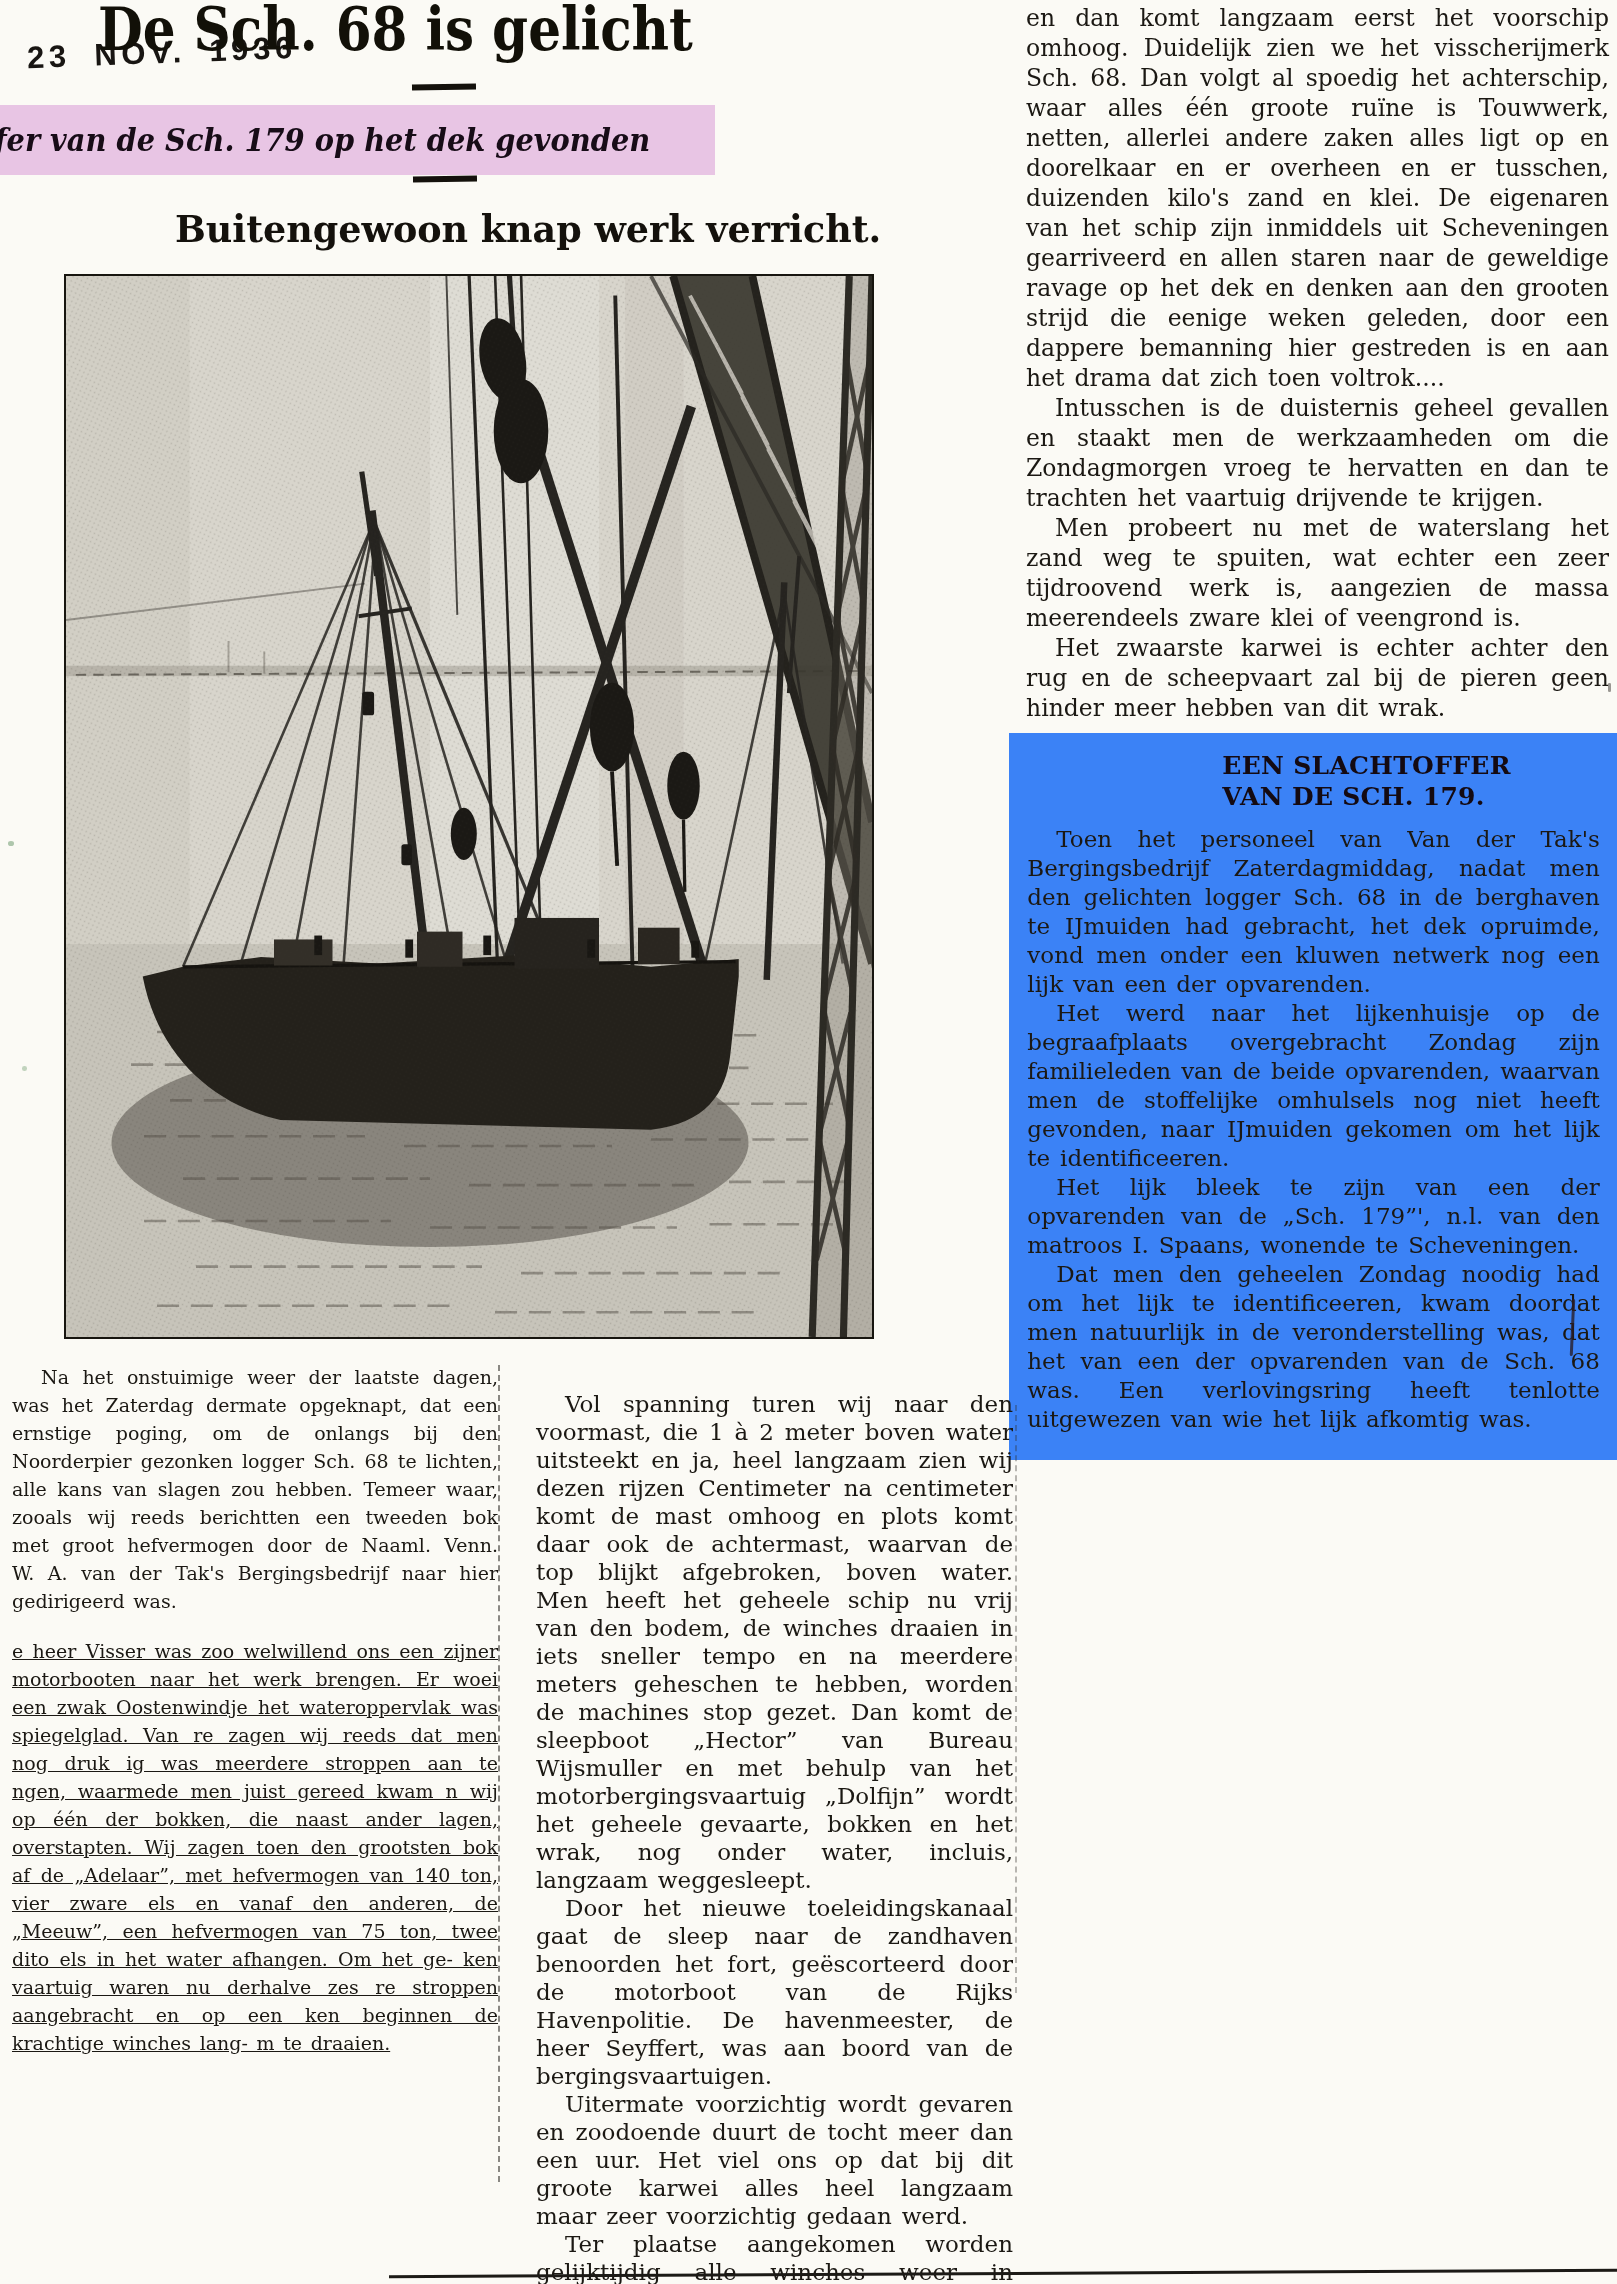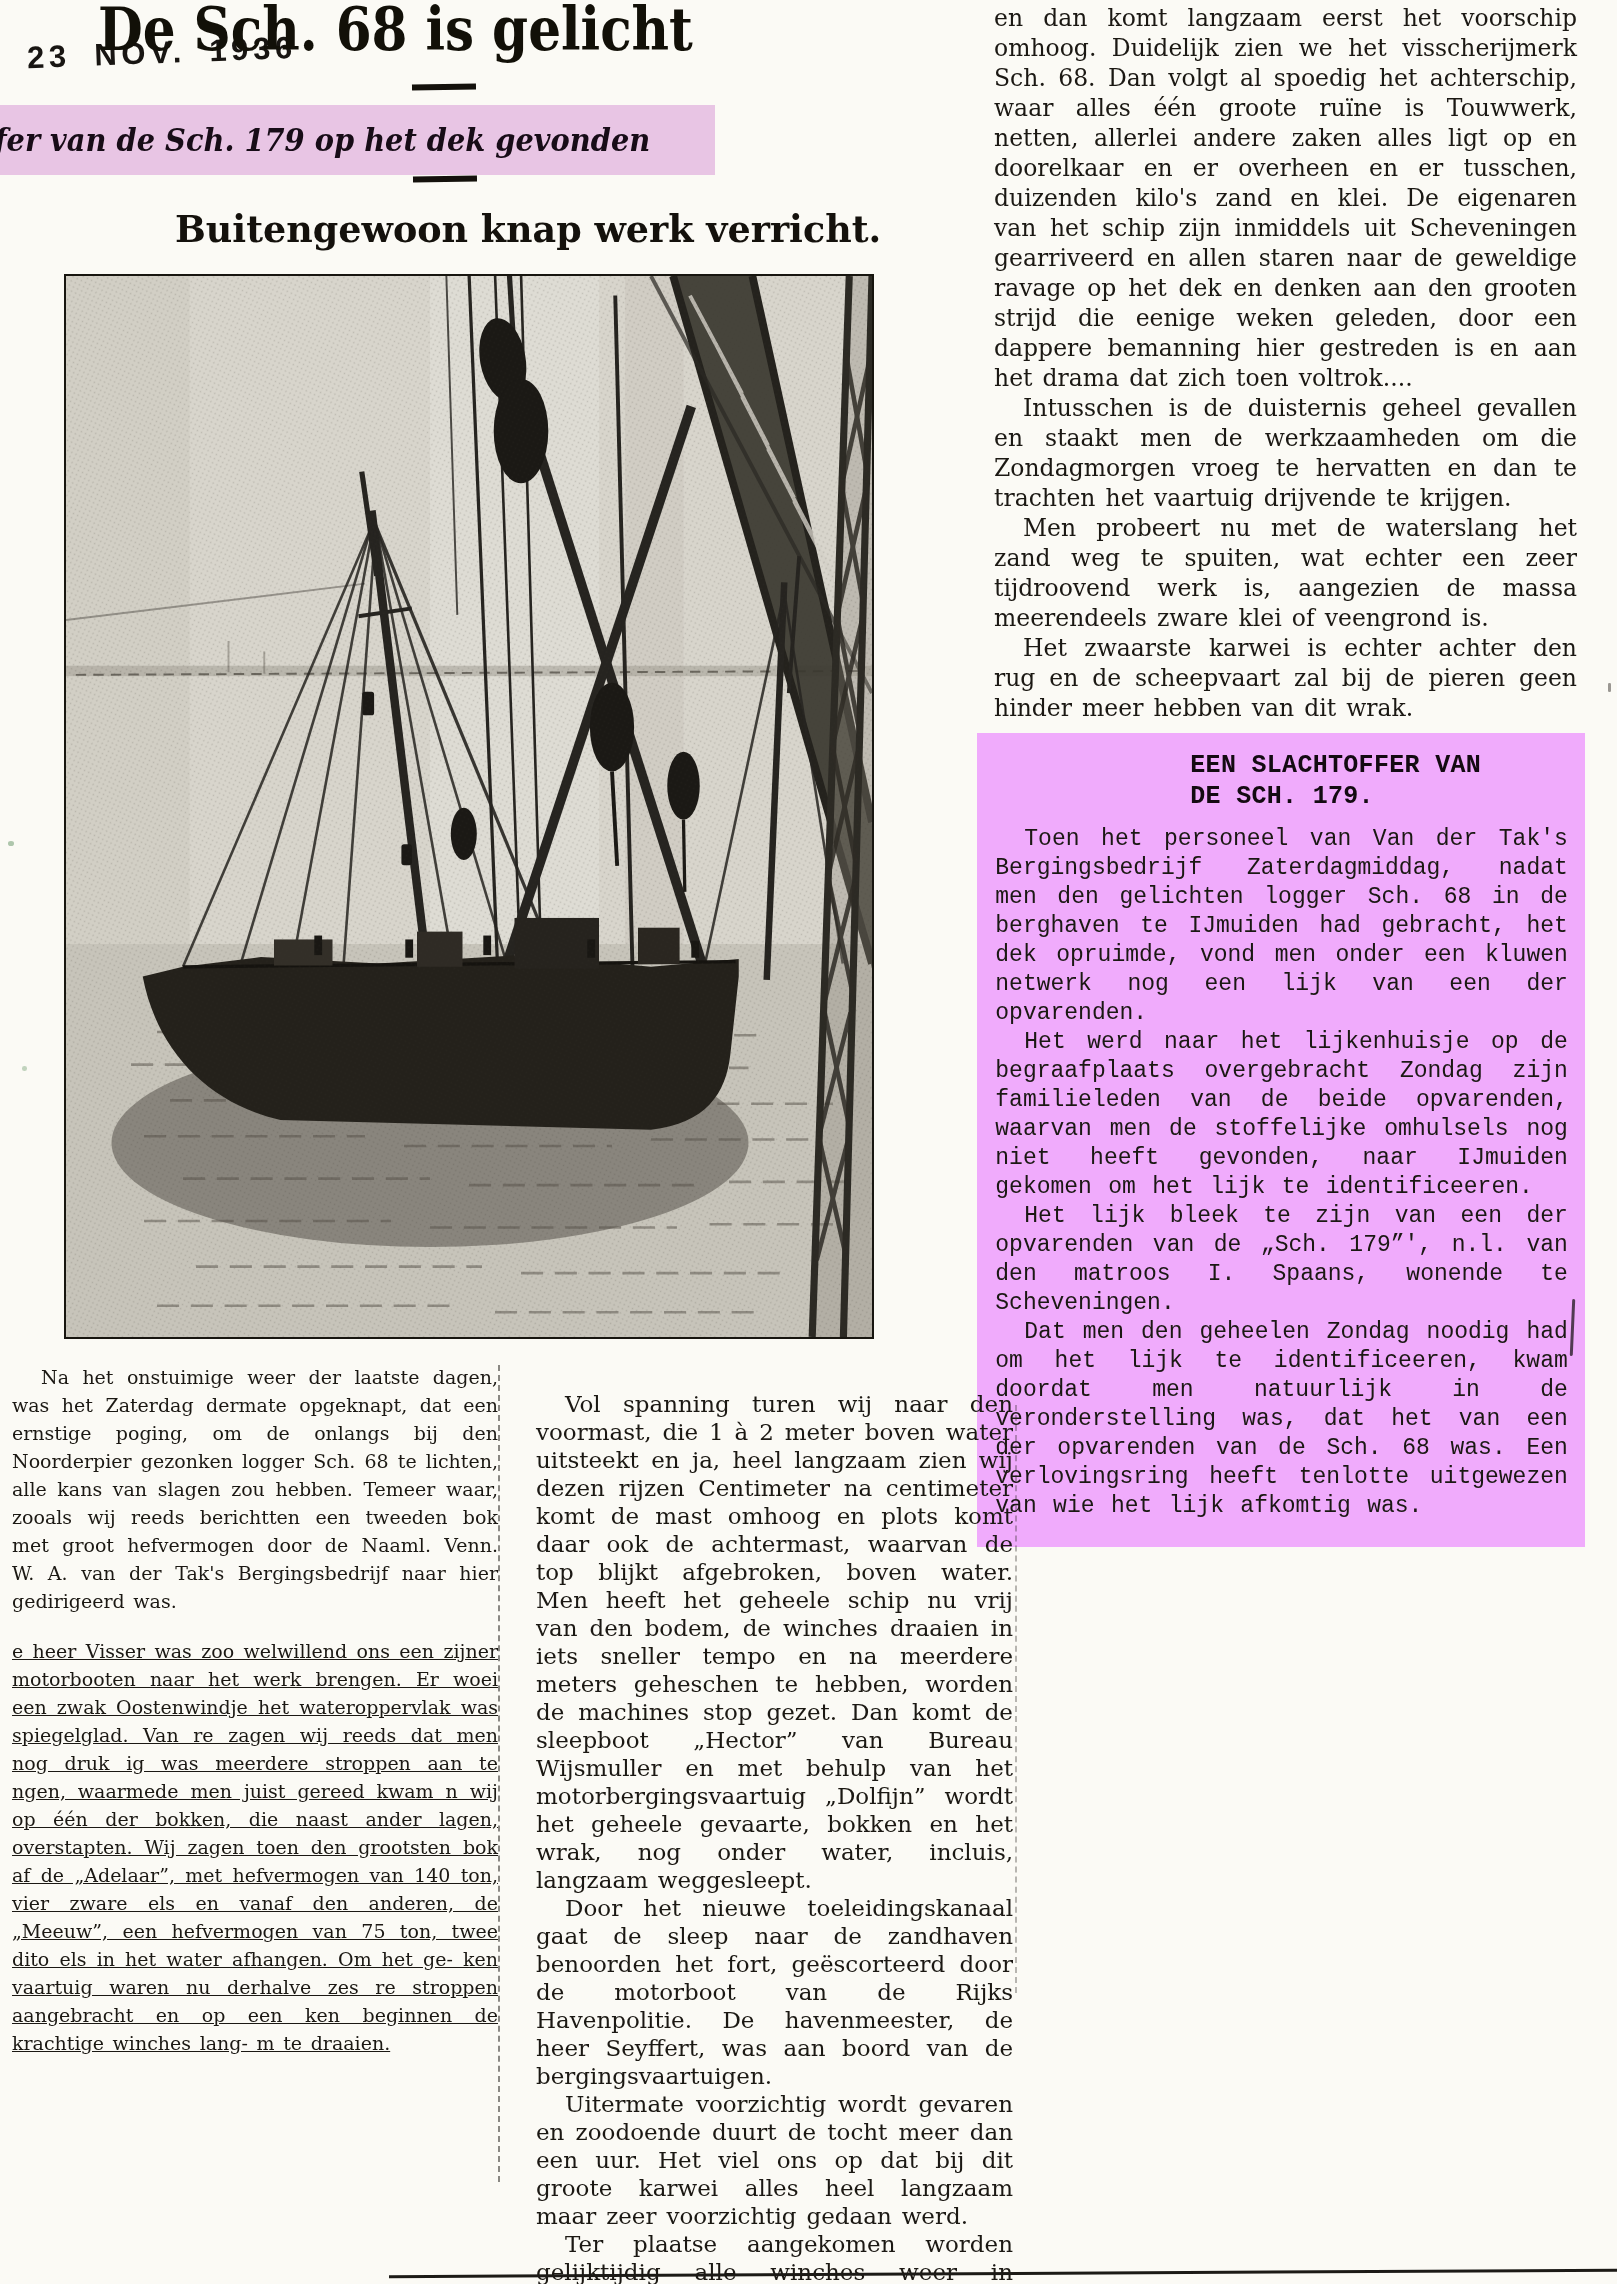--- a/index.html
+++ b/index.html
@@ -39,21 +39,21 @@
   
   .photo{
     position:absolute;left:64px;top:274px;width:810px;height:1065px;margin:0;
     border:2.6px solid #17150f;background:#d8d5cc;box-sizing:border-box;
   }
   .photo svg{display:block;width:100%;height:100%;}
   
   .col p{margin:0;text-align:justify;text-indent:29px;word-spacing:2.6px;}
   .col p.noindent{text-indent:0;}
   .right-col{
-    position:absolute;left:994px;top:2.6px;width:583px;
+    position:absolute;left:1026px;top:2.6px;width:583px;
     font-size:23.5px;line-height:30px;
   }
   .victim-box{
     margin:10.5px -7.8px 0 -17px;
     background:#f4dfee;
     padding:14.4px 17px 26px 18.3px;
     font-size:23px;line-height:29px;
   }
   .victim-box h2{
     margin:2.6px 0 13px 195px;width:314px;
@@ -242,21 +242,21 @@
       <rect x="0" y="0" width="1240" height="1628" fill="url(#ht)" opacity=".16"></rect>
     </svg>
   </figure>
 
   <div class="col right-col">
     <p class="noindent">en dan komt langzaam eerst het voorschip omhoog. Duidelijk zien we het visscherijmerk Sch. 68. Dan volgt al spoedig het achterschip, waar alles één groote ruïne is Touwwerk, netten, allerlei andere zaken alles ligt op en doorelkaar en er overheen en er tusschen, duizenden kilo's zand en klei. De eigenaren van het schip zijn inmiddels uit Scheveningen gearriveerd en allen staren naar de geweldige ravage op het dek en denken aan den grooten strijd die eenige weken geleden, door een dappere bemanning hier gestreden is en aan het drama dat zich toen voltrok....</p>
     <p>Intusschen is de duisternis geheel gevallen en staakt men de werkzaamheden om die Zondagmorgen vroeg te hervatten en dan te trachten het vaartuig drijvende te krijgen.</p>
     <p>Men probeert nu met de waterslang het zand weg te spuiten, wat echter een zeer tijdroovend werk is, aangezien de massa meerendeels zware klei of veengrond is.</p>
     <p>Het zwaarste karwei is echter achter den rug en de scheepvaart zal bij de pieren geen hinder meer hebben van dit wrak.</p>
 
-    <div class="victim-box" style="background:#f0abfc;font-family:Liberation Mono, monospace;">
+    <div class="victim-box" style="background:#3b82f6;">
       <h2>EEN SLACHTOFFER VAN DE SCH. 179.</h2>
       <p>Toen het personeel van Van der Tak's Bergingsbedrijf Zaterdagmiddag, nadat men den gelichten logger Sch. 68 in de berghaven te IJmuiden had gebracht, het dek opruimde, vond men onder een kluwen netwerk nog een lijk van een der opvarenden.</p>
       <p>Het werd naar het lijkenhuisje op de begraafplaats overgebracht Zondag zijn familieleden van de beide opvarenden, waarvan men de stoffelijke omhulsels nog niet heeft gevonden, naar IJmuiden gekomen om het lijk te identificeeren.</p>
       <p>Het lijk bleek te zijn van een der opvarenden van de „Sch. 179”', n.l. van den matroos I. Spaans, wonende te Scheveningen.</p>
       <p>Dat men den geheelen Zondag noodig had om het lijk te identificeeren, kwam doordat men natuurlijk in de veronderstelling was, dat het van een der opvarenden van de Sch. 68 was. Een verlovingsring heeft tenlotte uitgewezen van wie het lijk afkomtig was.</p>
     </div>
   </div>
 
   <div class="col bottom-left">
     <p>Na het onstuimige weer der laatste dagen, was het Zaterdag dermate opgeknapt, dat een ernstige poging, om de onlangs bij den Noorderpier gezonken logger Sch. 68 te lichten, alle kans van slagen zou hebben. Temeer waar, zooals wij reeds berichtten een tweeden bok met groot hefvermogen door de Naaml. Venn. W. A. van der Tak's Bergingsbedrijf naar hier gedirigeerd was.</p>

